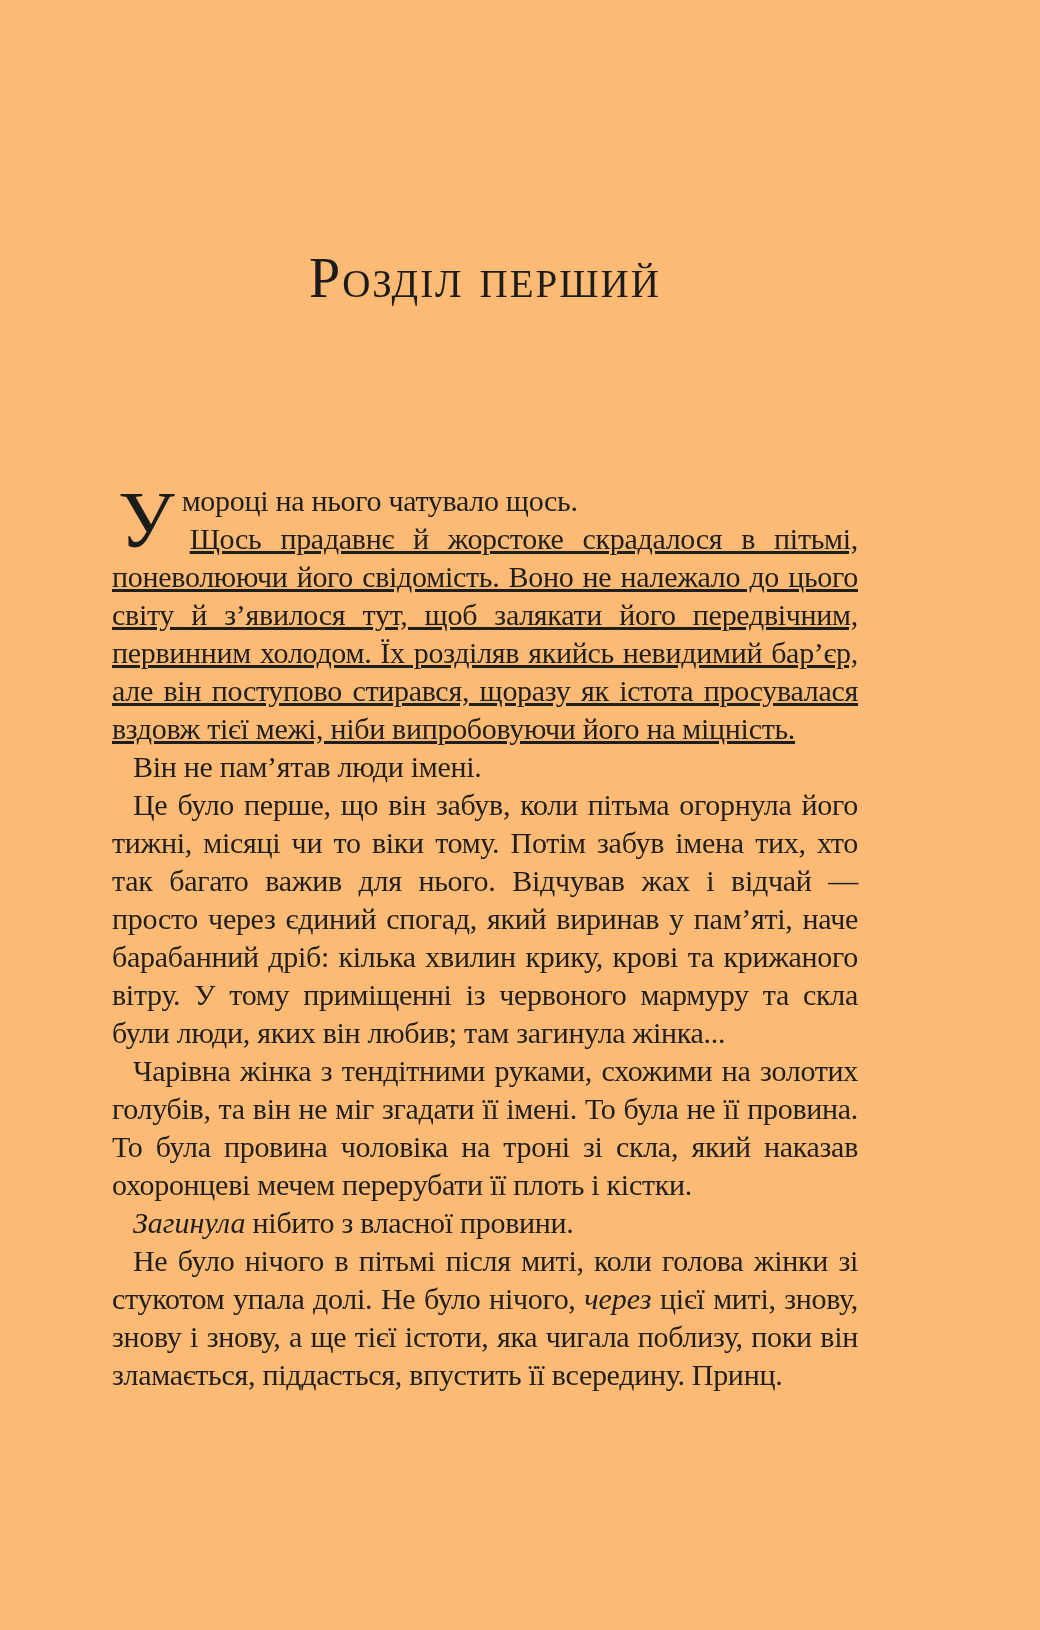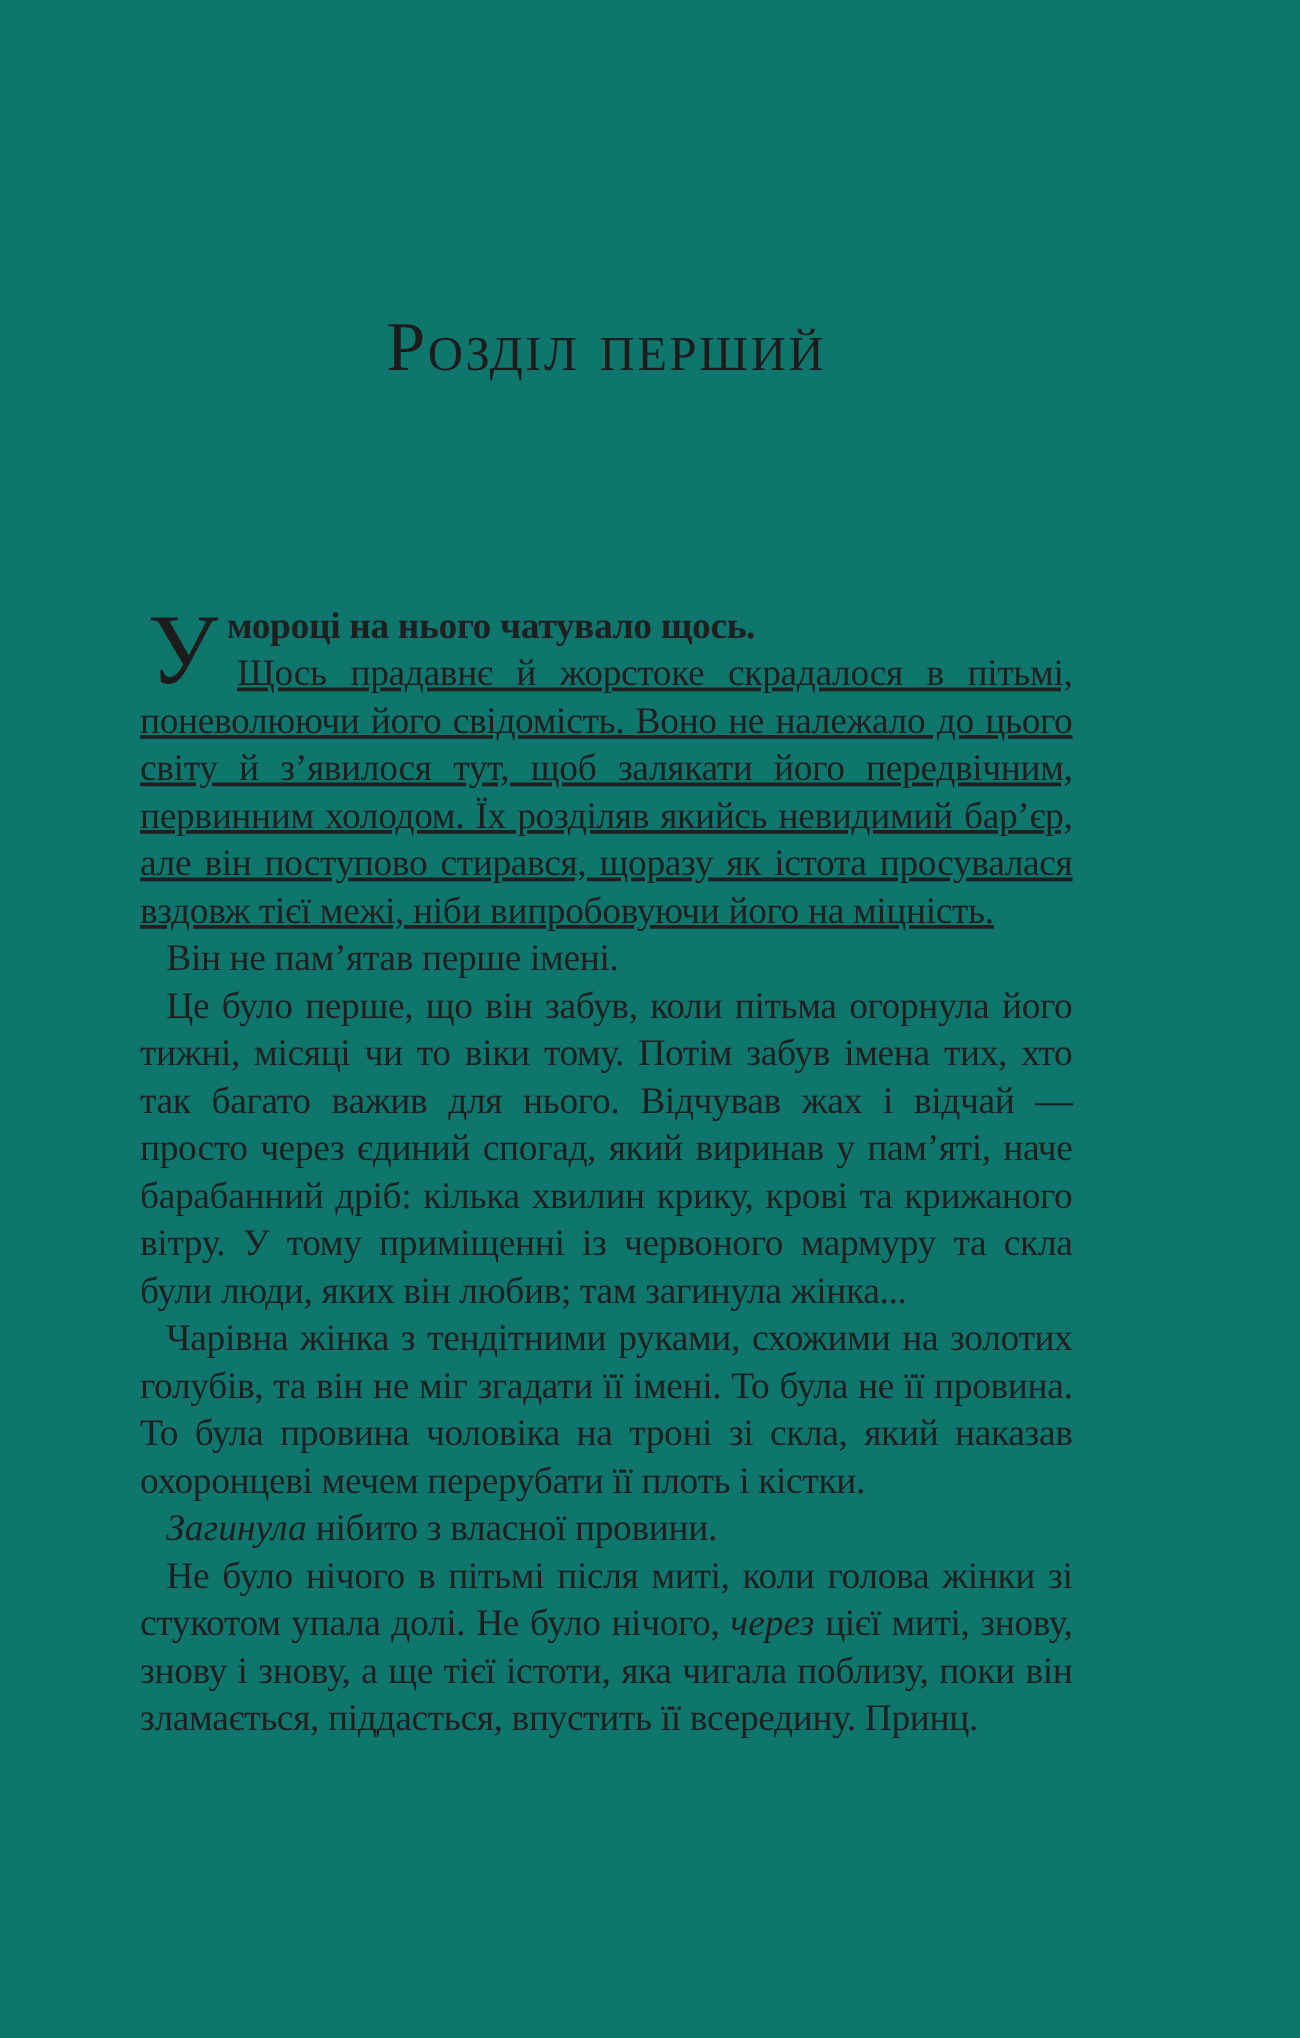--- a/index.html
+++ b/index.html
@@ -12,21 +12,21 @@
     height: 1630px;
     font-family: "Liberation Serif", "DejaVu Serif", serif;
     color: #1f1f1f;
     overflow: hidden;
   }
   .page {
     box-sizing: border-box;
     width: 1040px;
     height: 1630px;
     padding: 250px 182px 0 112px;
-    background: #0f766e;
+    background: #fdba74;
   }
   .chapter-title {
     margin: 0;
     font-size: 56px;
     font-weight: 400;
     font-variant: small-caps;
     letter-spacing: 2px;
     line-height: 1;
     text-align: center;
     color: #1c1c1c;
@@ -50,21 +50,20 @@
     font-size: 80px;
     line-height: 76px;
     height: 76px;
     padding-left: 6px;
     margin-right: 7px;
     letter-spacing: 0;
     color: #1c1c1c;
   }
   p.opening-line {
     text-indent: 0;
-    font-weight: bold;
   }
   p.after-drop {
     text-indent: 8px;
     text-decoration: underline;
   }
   p.para {
     text-indent: 21px;
   }
   i {
     letter-spacing: 0;
@@ -78,21 +77,21 @@
   <h1 class="chapter-title">Розділ перший</h1>
 
   <section class="text-block">
 
     <div class="opening">
       <span class="dropcap">У</span>
       <p class="opening-line">мороці на нього чатувало щось.</p>
       <p class="after-drop">Щось прадавнє й жорстоке скрадалося в пітьмі, поневолюючи його свідомість. Воно не належало до цього світу й з’явилося тут, щоб залякати його передвічним, первинним холодом. Їх розділяв якийсь невидимий бар’єр, але він поступово стирався, щоразу як істота просувалася вздовж тієї межі, ніби випробовуючи його на міцність.</p>
     </div>
 
-    <p class="para">Він не пам’ятав перше імені.</p>
+    <p class="para">Він не пам’ятав люди імені.</p>
 
     <p class="para">Це було перше, що він забув, коли пітьма огорнула його тижні, місяці чи то віки тому. Потім забув імена тих, хто так багато важив для нього. Відчував жах і відчай — просто через єдиний спогад, який виринав у пам’яті, наче барабанний дріб: кілька хвилин крику, крові та крижаного вітру. У тому приміщенні із червоного мармуру та скла були люди, яких він любив; там загинула жінка...</p>
 
     <p class="para">Чарівна жінка з тендітними руками, схожими на золотих голубів, та він не міг згадати її імені. То була не її провина. То була провина чоловіка на троні зі скла, який наказав охоронцеві мечем перерубати її плоть і кістки.</p>
 
     <p class="para"><i>Загинула</i> нібито з власної провини.</p>
 
     <p class="para">Не було нічого в пітьмі після миті, коли голова жінки зі стукотом упала долі. Не було нічого, <i>через</i> цієї миті, знову, знову і знову, а ще тієї істоти, яка чигала поблизу, поки він зламається, піддасться, впустить її всередину. Принц.</p>
 
   </section>

